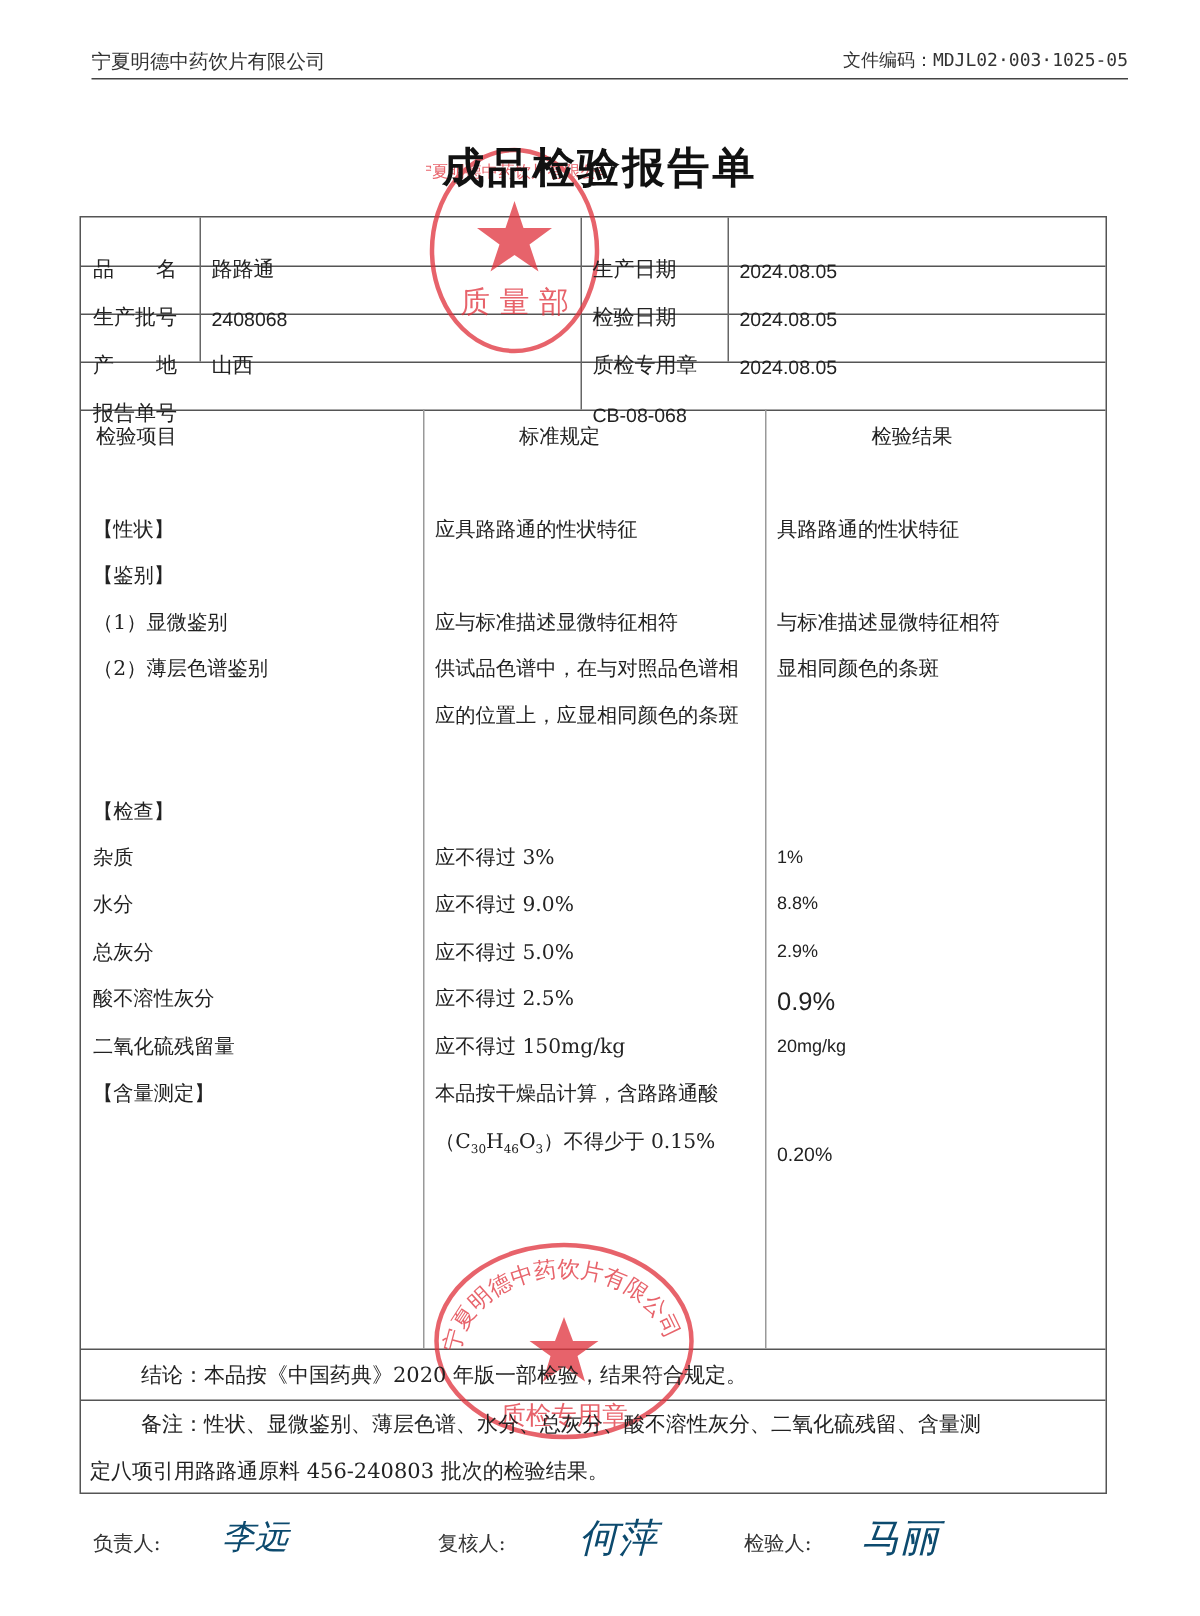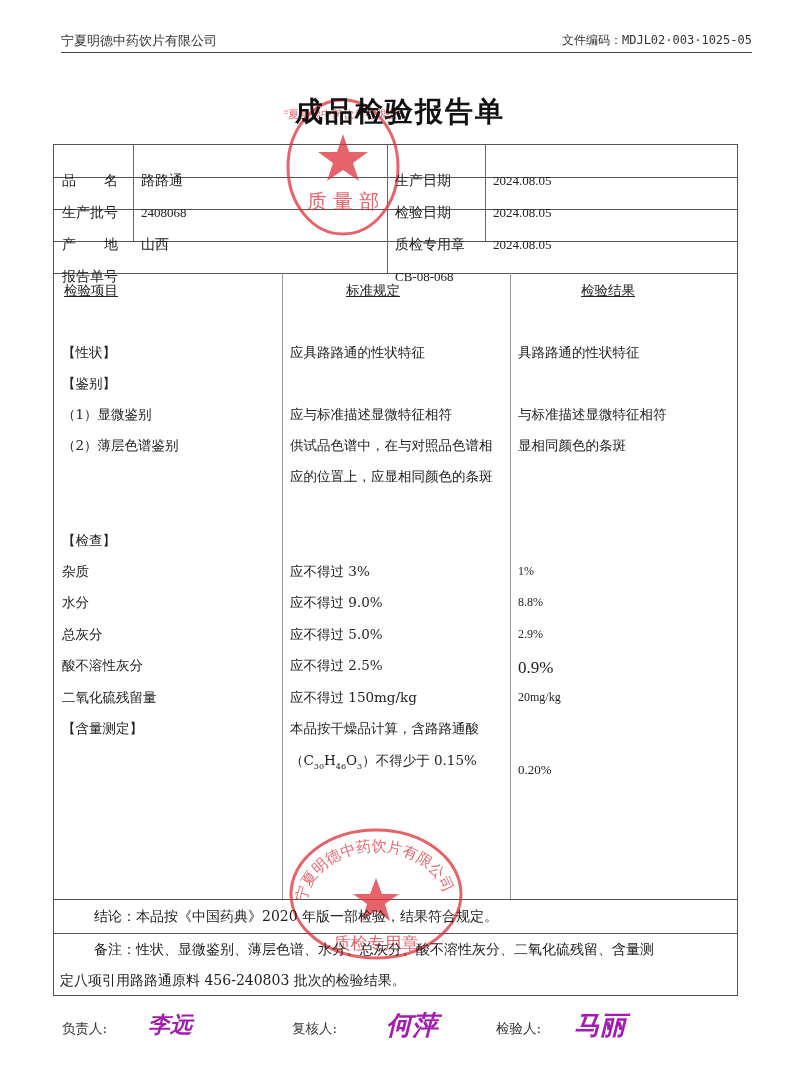--- a/index.html
+++ b/index.html
@@ -10,27 +10,27 @@
   .hdr .left { position:absolute; left:0; top:0; }
   .hdr .right { position:absolute; right:0; top:0; font-family:"DejaVu Sans Mono","Liberation Mono",monospace; font-size:12px; }
   .title { position:absolute; top:93px; left:0; width:800px; text-align:center;
            font-size:28px; font-weight:bold; letter-spacing:2px; color:#111; z-index:3;
            font-family:"DejaVu Sans","Liberation Sans",sans-serif; }
   .tbl { position:absolute; left:53px; top:144px; width:685px; height:852px;
          border:1.5px solid #555; box-sizing:border-box; }
   .hline { position:absolute; left:0; right:0; height:0; border-top:1.2px solid #555; }
   .vline { position:absolute; width:0; border-left:1.2px solid #666; }
   .cell { position:absolute; font-size:14px; line-height:16px; white-space:nowrap; z-index:4;margin-top:20px; }
-  .mono { font-family:Liberation Serif, serif; font-size:13px;text-align:right; }
-  .u { text-decoration:underline; }
+  .mono { font-family:Liberation Sans, sans-serif; font-size:13px;text-align:right; }
+  .u { }
   .row { position:absolute; font-size:13.5px; white-space:nowrap; z-index:4; }
   .bottomtxt { position:absolute; font-size:14px; z-index:4; white-space:nowrap; }
   .seal { position:absolute; z-index:2; opacity:.75; }
   .sig { position:absolute; font-size:13.5px; color:#333; }
-  .sign { position:absolute; font-family:"DejaVu Serif",serif; font-size:26px; color:#a21caf; font-style:italic;font-weight:bold; }
+  .sign { position:absolute; font-family:"DejaVu Serif",serif; font-size:26px; color:#0c4a6e; font-style:italic; }
   sub { font-size:8px; }
 </style>
 </head>
 <body>
 
 <div class="hdr">
   <span class="left">宁夏明德中药饮片有限公司</span>
   <span class="right">文件编码：MDJL02·003·1025-05</span>
 </div>
 

